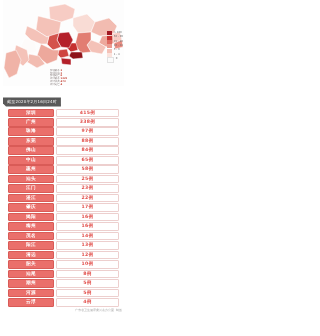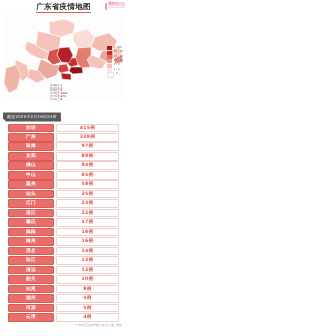--- a/index.html
+++ b/index.html
@@ -108,30 +108,20 @@
     display:flex;justify-content:flex-end;align-items:center;gap:2px;
   }
   .footer-src{font-size:3px;color:#a9a9a9;line-height:1;}
   .footer-tag{font-size:3px;color:#a9a9a9;line-height:1;}
 </style>
 </head>
 <body>
 
 <div class="page">
 
-  <div class="header">
-    <div class="title">广东省疫情地图</div>
-    <div class="brand">
-      <span class="brand-mark"></span>
-      <span class="brand-lines">
-        <span class="brand-l1">南方+</span>
-        <span class="brand-l2">NANFANGPLUS</span>
-      </span>
-    </div>
-  </div>
 
   <div class="map-panel">
     <svg class="map-svg" viewBox="0 0 121 86" preserveAspectRatio="none">
 
       <path fill="#f7ccc4" stroke="#ffffff" stroke-width=".5" d="M46 7 L62 4 L72 9 L70 18 L58 22 L47 19 Z"></path>
       <path fill="#f4c2b8" stroke="#ffffff" stroke-width=".5" d="M35 16 L47 19 L58 22 L56 33 L44 37 L33 30 Z"></path>
       <path fill="#f9dcd5" stroke="#ffffff" stroke-width=".5" d="M70 18 L84 14 L92 22 L88 32 L75 33 L70 26 Z"></path>
       <path fill="#f2bcb1" stroke="#ffffff" stroke-width=".5" d="M92 22 L106 18 L114 26 L110 35 L97 36 L88 32 Z"></path>
       <path fill="#f7ccc4" stroke="#ffffff" stroke-width=".5" d="M108 34 L117 32 L119 40 L111 43 Z"></path>
       <path fill="#eda89c" stroke="#ffffff" stroke-width=".5" d="M99 36 L110 35 L111 43 L103 47 L96 43 Z"></path>

